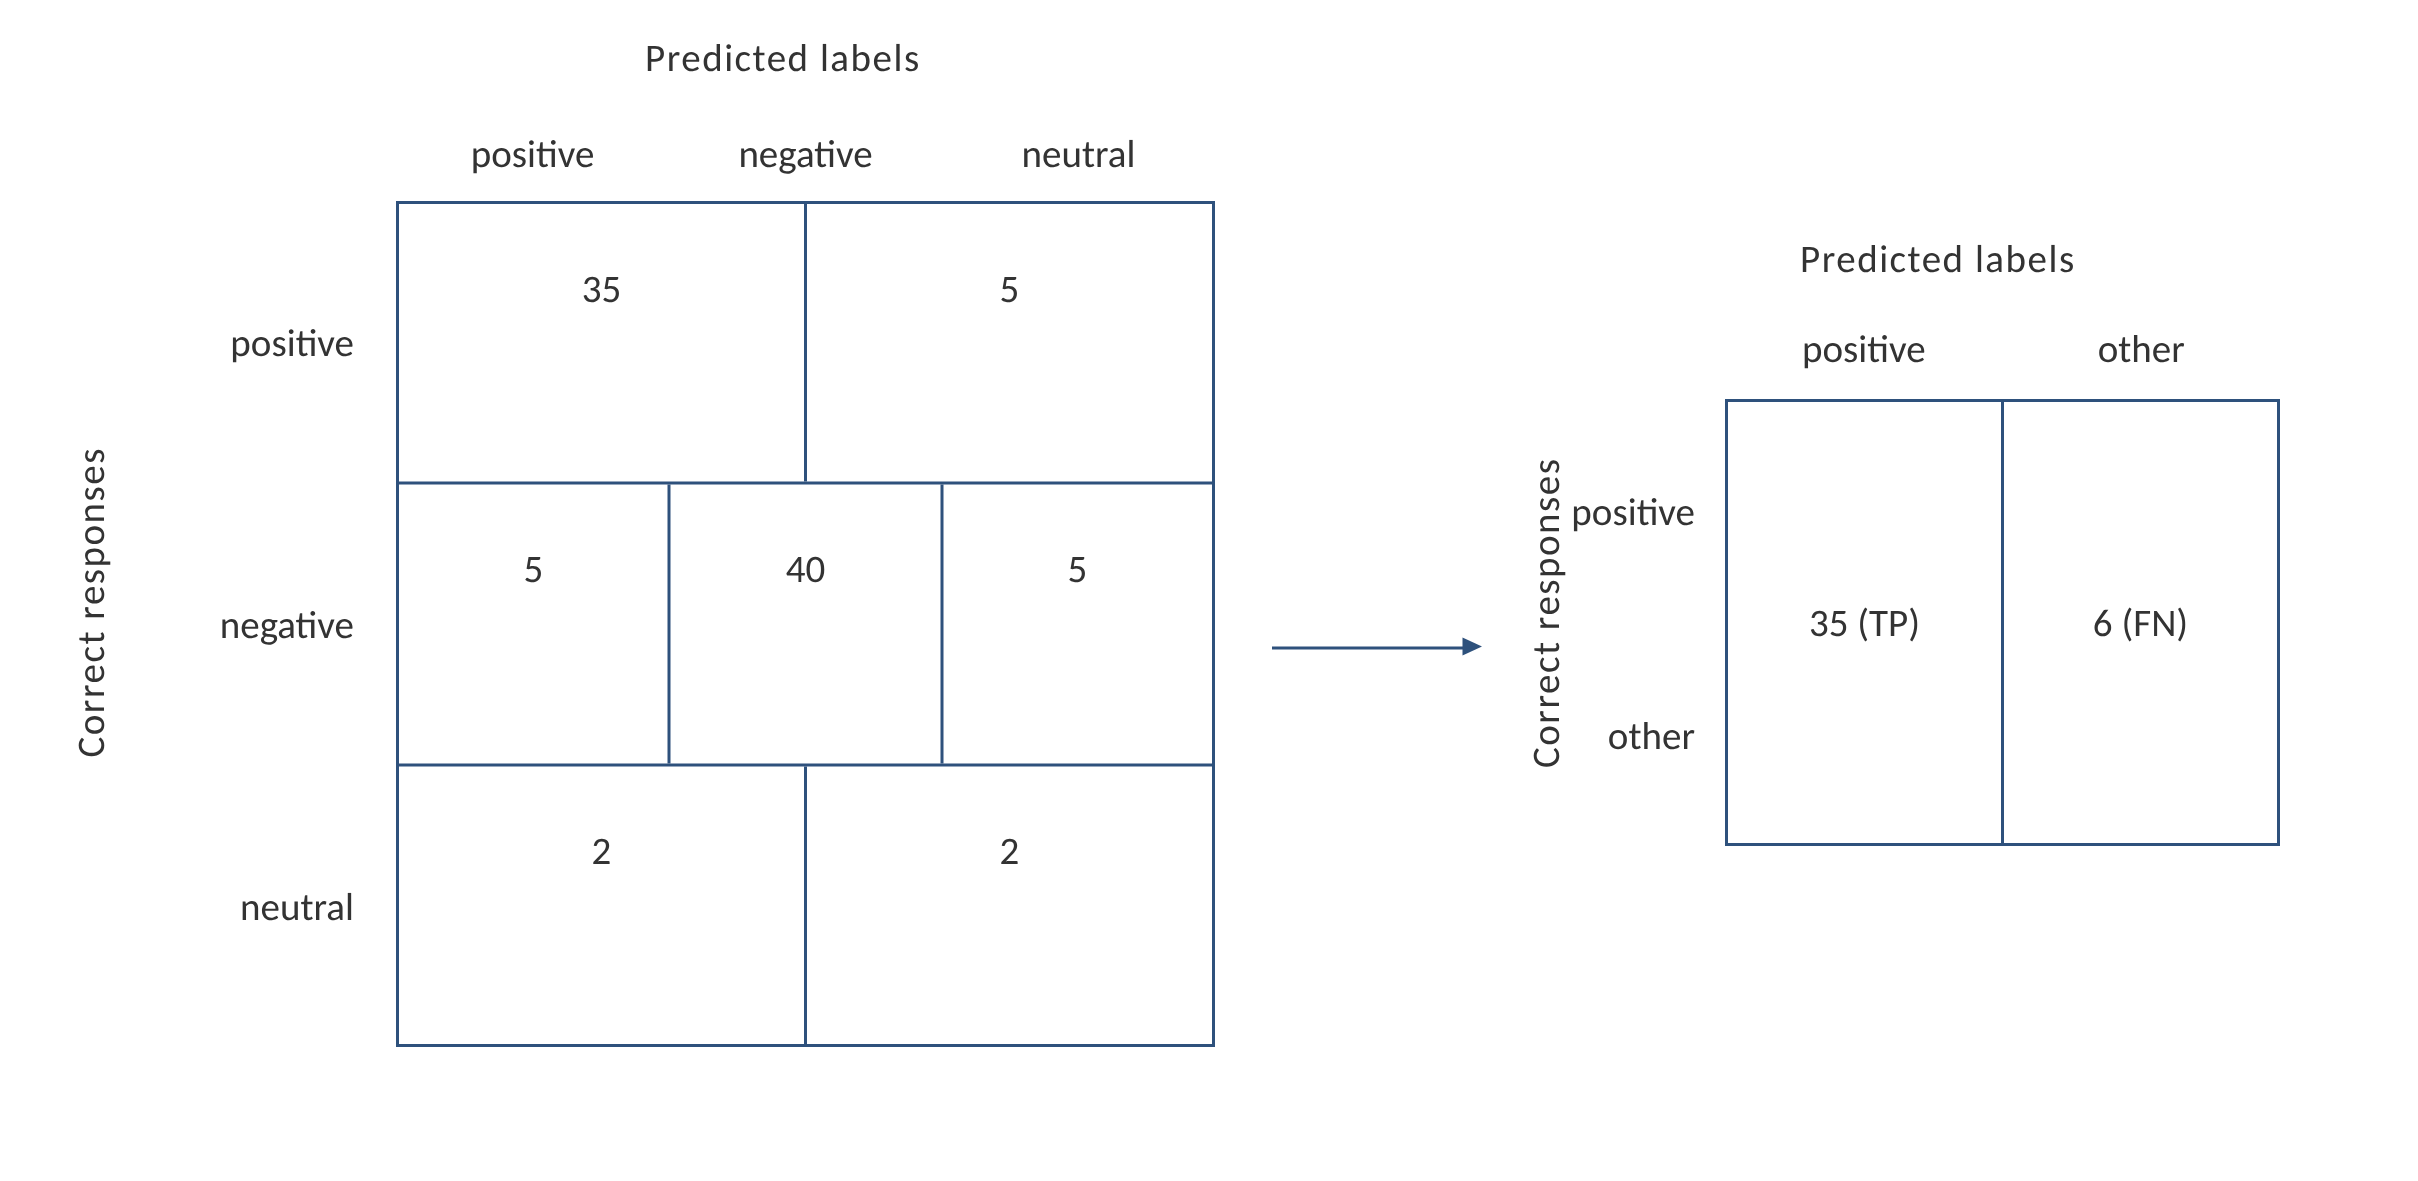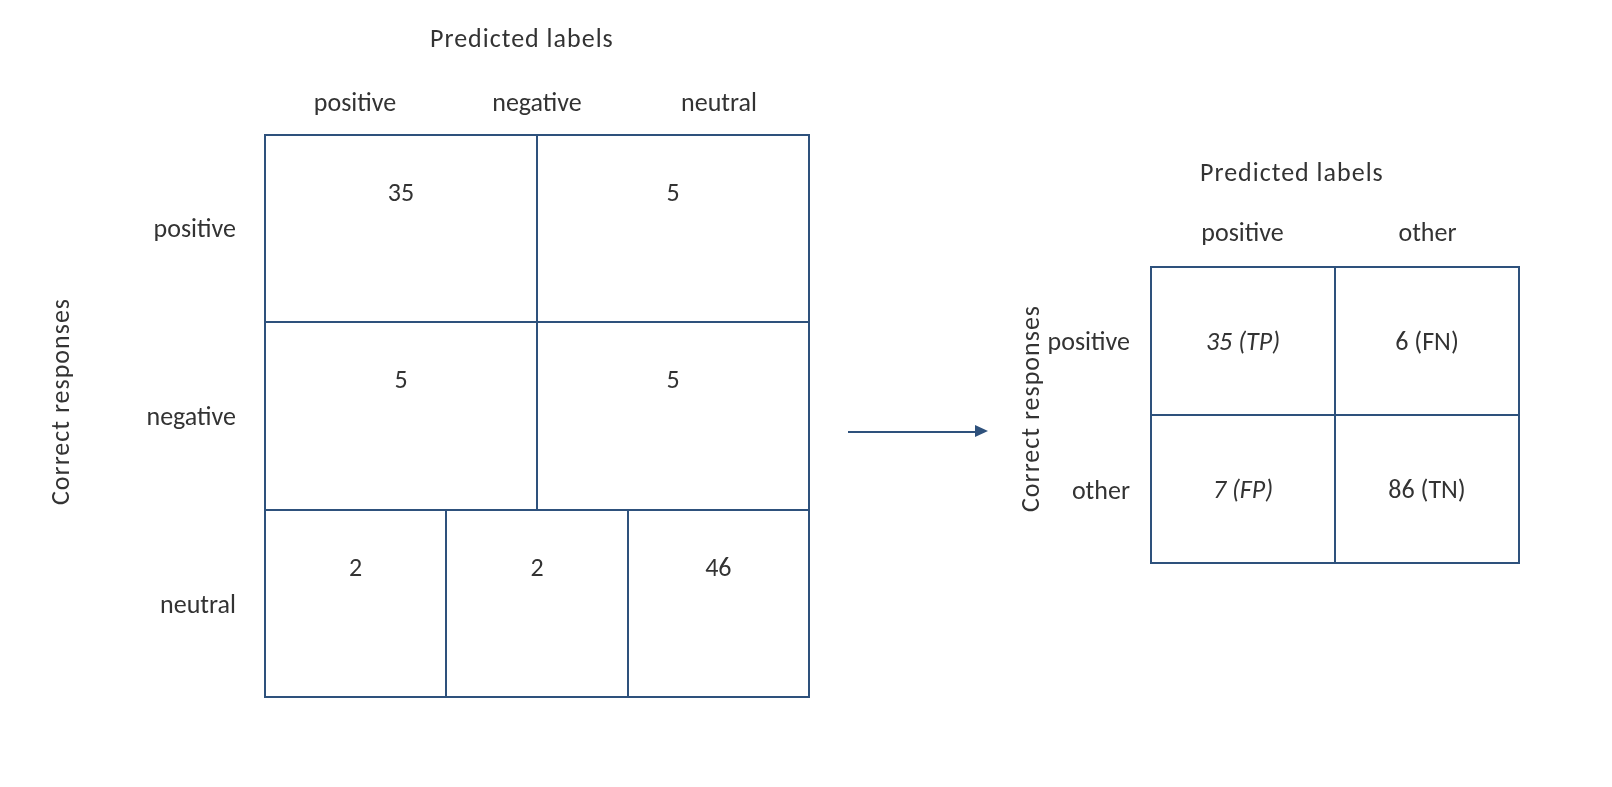--- a/index.html
+++ b/index.html
@@ -176,21 +176,21 @@
     border-top: 2.5px solid #2e517c;
   }
   .right-grid .row:first-child { border-top: none; }
   .right-grid .cell {
     flex: 1;
     border-left: 2.5px solid #2e517c;
     display: flex;
     align-items: center;
     justify-content: center;
   }
-  .right-grid .cell:first-child { border-left: none; font-style: italic; }
+  .right-grid .cell:first-child { border-left: none; }
 </style>
 </head>
 <body>
 
 <div class="left-top-title">Predicted  labels</div>
 
 <div class="left-col-labels">
   <div>positive</div>
   <div>negative</div>
   <div>neutral</div>
@@ -204,26 +204,26 @@
   <div>neutral</div>
 </div>
 
 <div class="left-grid border-color">
   <div class="row">
     <div class="cell">35</div>
     <div class="cell">5</div>
   </div>
   <div class="row">
     <div class="cell">5</div>
+    <div class="cell">40</div>
     <div class="cell">5</div>
   </div>
   <div class="row">
     <div class="cell">2</div>
     <div class="cell">2</div>
-    <div class="cell">46</div>
   </div>
 </div>
 
 <div class="arrow-wrap">
   <div class="arrow-line"></div>
   <div class="arrow-head"></div>
 </div>
 
 <div class="right-top-title">Predicted  labels</div>
 
@@ -237,17 +237,13 @@
 <div class="right-row-labels">
   <div>positive</div>
   <div>other</div>
 </div>
 
 <div class="right-grid border-color">
   <div class="row">
     <div class="cell">35 (TP)</div>
     <div class="cell">6 (FN)</div>
   </div>
-  <div class="row">
-    <div class="cell">7 (FP)</div>
-    <div class="cell">86 (TN)</div>
-  </div>
 </div>
 
 </body></html>

